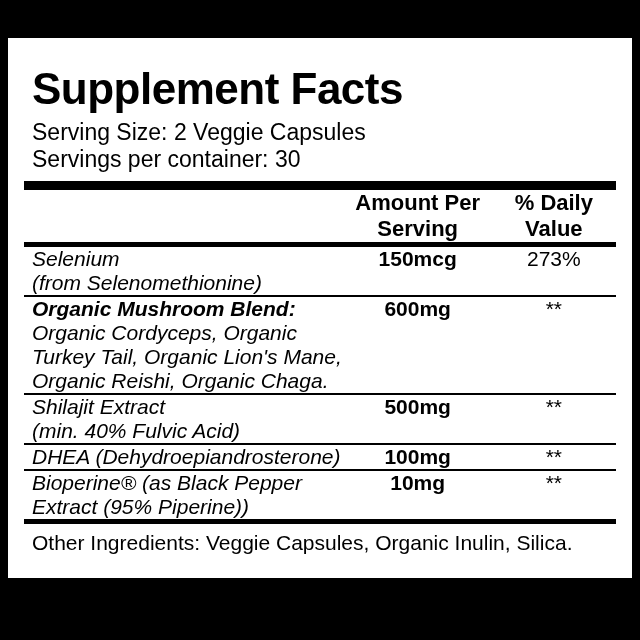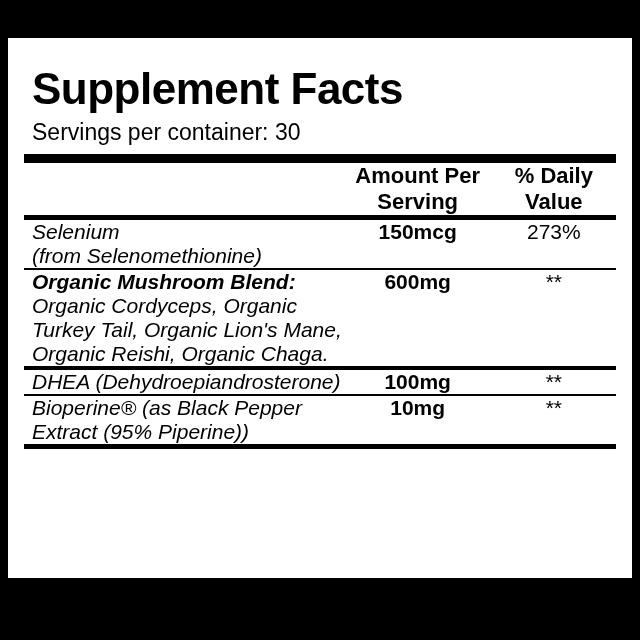--- a/index.html
+++ b/index.html
@@ -115,20 +115,21 @@
     background: #000;
   }
 </style>
 </head>
 <body>
 
 <div id="panel">
 
   <div class="title">Supplement Facts</div>
 
+  <div class="serving-line">Serving Size: 2 Veggie Capsules</div>
   <div class="serving-line">Servings per container: 30</div>
 
   <div class="rule-thick"></div>
 
   <table class="facts">
     <colgroup>
       <col class="col-name">
       <col class="col-amt">
       <col class="col-dv">
     </colgroup>
@@ -172,20 +173,28 @@
       </td>
       <td class="nutr-amt">600mg</td>
       <td class="nutr-dv">**</td>
     </tr>
     <tr>
           <td colspan="3">
             <div class="divider-cellrule"></div>
           </td>
         </tr>
 
+    <tr class="nutr-row">
+      <td class="nutr-name">
+        <span>Shilajit Extract</span>
+        <span class="sub">(min. 40% Fulvic Acid)</span>
+      </td>
+      <td class="nutr-amt">500mg</td>
+      <td class="nutr-dv">**</td>
+    </tr>
     <tr>
           <td colspan="3">
             <div class="divider-cellrule"></div>
           </td>
         </tr>
 
     <tr class="nutr-row">
       <td class="nutr-name">
         <span>DHEA (Dehydroepiandrosterone)</span>
       </td>
@@ -204,16 +213,17 @@
         <span class="sub">Extract (95% Piperine))</span>
       </td>
       <td class="nutr-amt">10mg</td>
       <td class="nutr-dv">**</td>
     </tr>
   </tbody>
     </table>
 
   <div class="rule-medium"></div>
 
+  <div class="other">Other Ingredients: Veggie Capsules, Organic Inulin, Silica.</div>
 
 </div>
 
 <div class="bottom-black"></div>
 
 </body></html>

